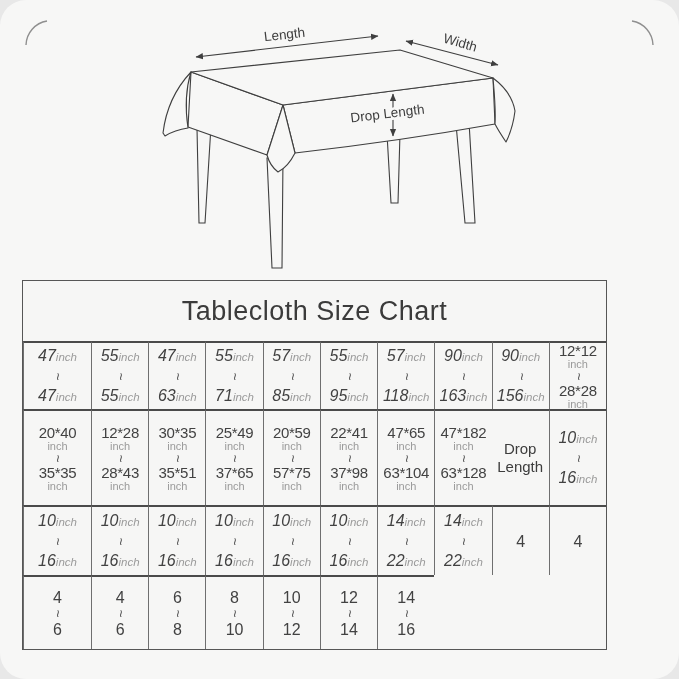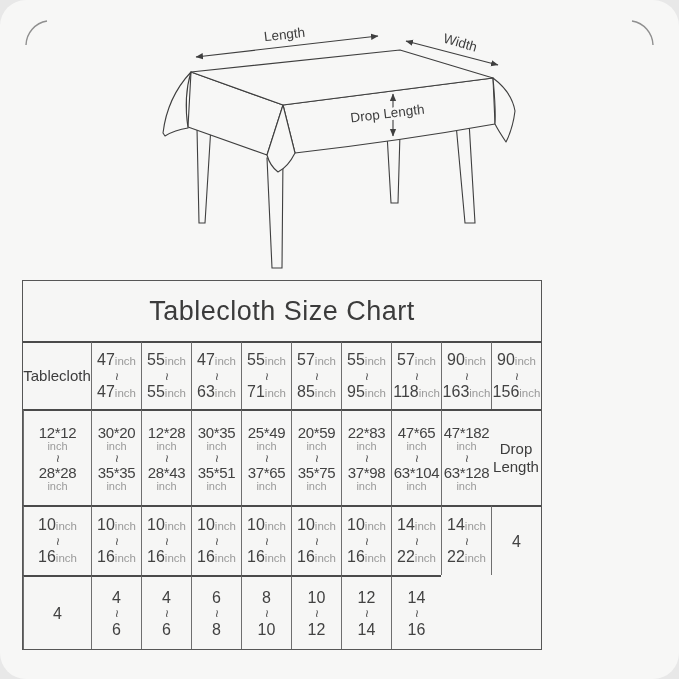--- a/index.html
+++ b/index.html
@@ -11,21 +11,21 @@
   }
   .card{
     position:absolute;inset:0;
     background:#f7f7f6;
     border-radius:26px;
   }
   .diagram{
     position:absolute;top:0;left:0;width:679px;height:278px;
   }
   .size-table{
-    position:absolute;left:22px;top:280px;width:520px;
+    position:absolute;left:22px;top:280px;width:585px;
     display:grid;
     grid-template-columns:68px repeat(9,1fr);
     grid-template-rows:60px 68px 96px 70px 74px;
     border:1.5px solid #565656;
     box-sizing:border-box;
     background:#f6f6f5;
   }
   .title-cell{
     grid-column:1/-1;
     display:flex;align-items:center;justify-content:center;
@@ -35,21 +35,21 @@
     display:flex;flex-direction:column;align-items:center;justify-content:center;
     border-top:2px solid #4a4a4a;
     box-sizing:border-box;
     text-align:center;
   }
   .cell{border-left:1px solid #6f6f6f;}
   .label-cell{
     font-size:15px;color:#3d3d3d;line-height:18px;
     padding:0 1px;
   }
-  .line{line-height:18px;white-space:nowrap;}
+  .line{line-height:25px;white-space:nowrap;font-style:italic;}
   .num{font-size:16px;color:#424242;}
   .num-s{font-size:15px;color:#424242;line-height:16px;letter-spacing:-0.3px;}
   .unit{font-size:11.5px;color:#9a9a9a;}
   .unit-block{font-size:11px;color:#9a9a9a;line-height:11px;}
   .tilde{
     display:block;height:13px;line-height:13px;
     transform:rotate(90deg);
     font-size:14px;color:#5a5a5a;
   }
   .seat-num{font-size:16px;color:#424242;line-height:19px;}
@@ -96,21 +96,20 @@
     </g>
 
     <text transform="translate(285,39) rotate(-6.5)" text-anchor="middle">Length</text>
     <text transform="translate(459,47) rotate(16)" text-anchor="middle">Width</text>
     <text transform="translate(388,118) rotate(-7)" text-anchor="middle" style="paint-order:stroke" stroke="#f7f7f6" stroke-width="5">Drop Length</text>
   </svg>
 
   <div class="size-table">
     <div class="title-cell">Tablecloth Size Chart</div>
 
-  <div class="label-cell">Tablecloth</div>
       <div class="cell">
         <span class="line"><span class="num">47</span><span class="unit">inch</span></span>
         <span class="tilde">~</span>
         <span class="line"><span class="num">47</span><span class="unit">inch</span></span>
       </div>
       <div class="cell">
         <span class="line"><span class="num">55</span><span class="unit">inch</span></span>
         <span class="tilde">~</span>
         <span class="line"><span class="num">55</span><span class="unit">inch</span></span>
       </div>
@@ -150,21 +149,21 @@
         <span class="line"><span class="num">156</span><span class="unit">inch</span></span>
       </div>
       <div class="cell">
         <span class="num-s">12*12</span>
         <span class="unit-block">inch</span>
         <span class="tilde">~</span>
         <span class="num-s">28*28</span>
         <span class="unit-block">inch</span>
       </div>
       <div class="cell">
-        <span class="num-s">30*20</span>
+        <span class="num-s">20*40</span>
         <span class="unit-block">inch</span>
         <span class="tilde">~</span>
         <span class="num-s">35*35</span>
         <span class="unit-block">inch</span>
       </div>
       <div class="cell">
         <span class="num-s">12*28</span>
         <span class="unit-block">inch</span>
         <span class="tilde">~</span>
         <span class="num-s">28*43</span>
@@ -181,25 +180,25 @@
         <span class="num-s">25*49</span>
         <span class="unit-block">inch</span>
         <span class="tilde">~</span>
         <span class="num-s">37*65</span>
         <span class="unit-block">inch</span>
       </div>
       <div class="cell">
         <span class="num-s">20*59</span>
         <span class="unit-block">inch</span>
         <span class="tilde">~</span>
-        <span class="num-s">35*75</span>
-        <span class="unit-block">inch</span>
-      </div>
-      <div class="cell">
-        <span class="num-s">22*83</span>
+        <span class="num-s">57*75</span>
+        <span class="unit-block">inch</span>
+      </div>
+      <div class="cell">
+        <span class="num-s">22*41</span>
         <span class="unit-block">inch</span>
         <span class="tilde">~</span>
         <span class="num-s">37*98</span>
         <span class="unit-block">inch</span>
       </div>
       <div class="cell">
         <span class="num-s">47*65</span>
         <span class="unit-block">inch</span>
         <span class="tilde">~</span>
         <span class="num-s">63*104</span>

